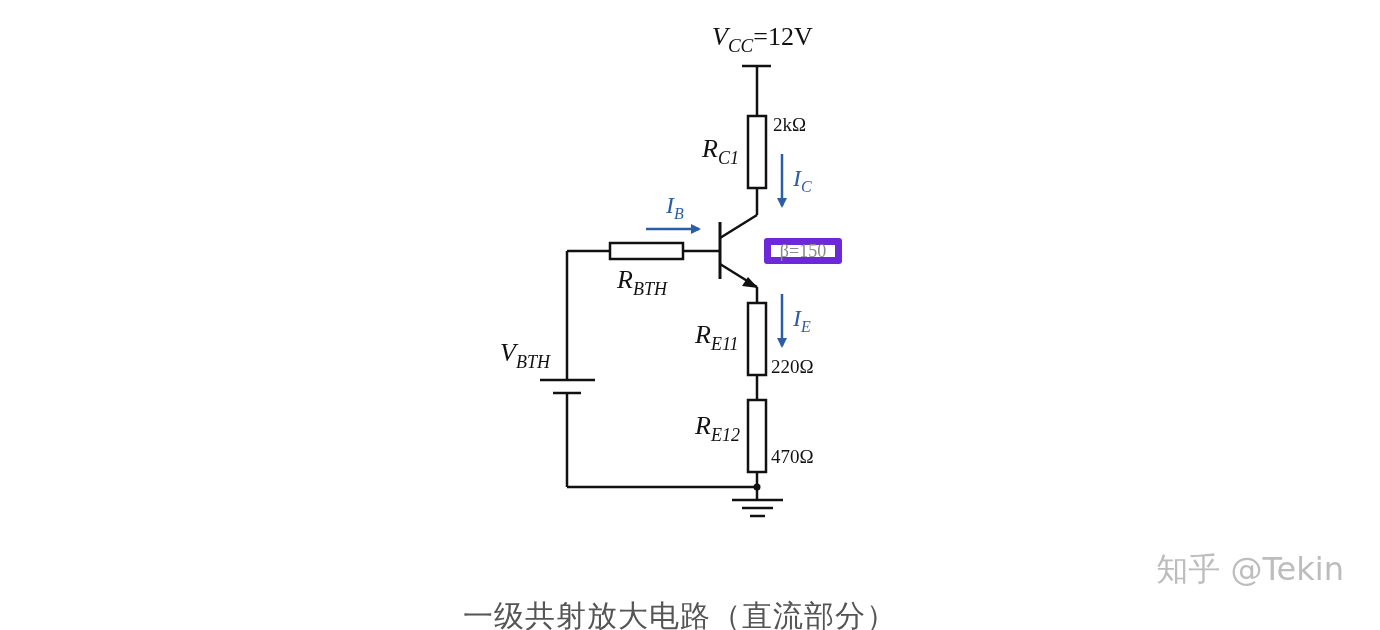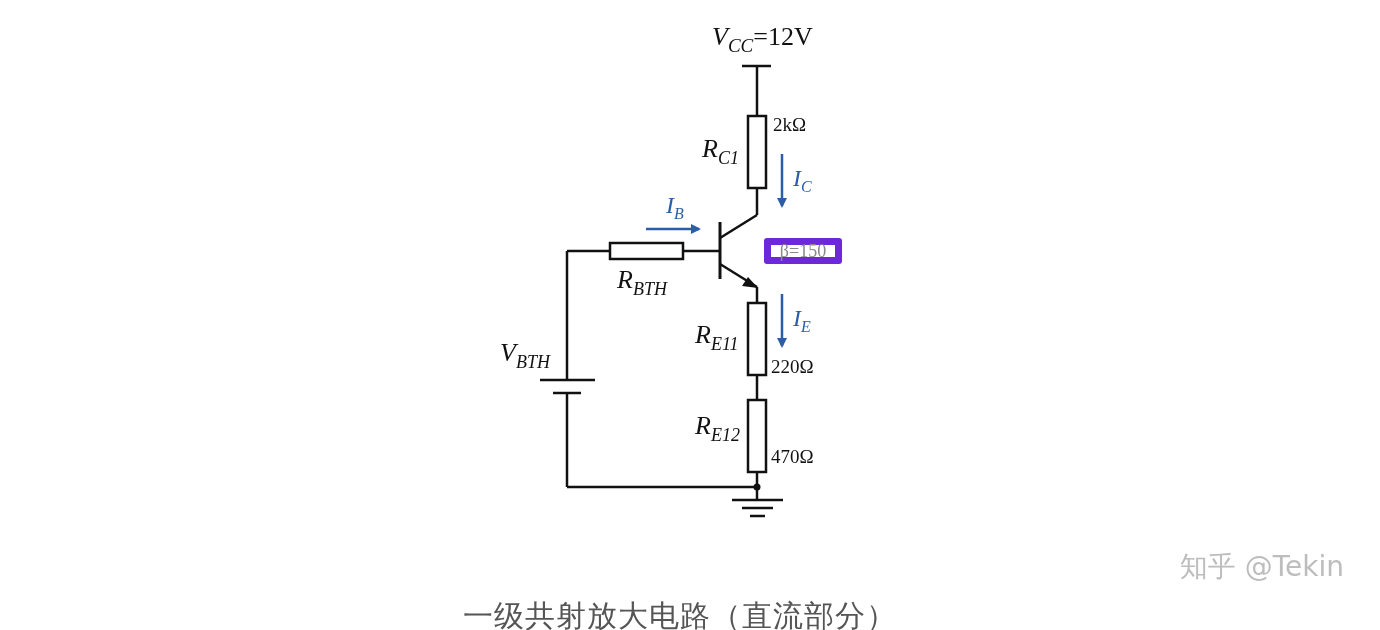--- a/index.html
+++ b/index.html
@@ -7,21 +7,21 @@
   svg { position: absolute; left: 0; top: 0; }
   .lbl { font-family: "Liberation Serif", "DejaVu Serif", serif; fill: #111; }
   .it { font-style: italic; }
   .blue { fill: #2b5ea7; }
   .caption {
     position: absolute; left: 0; width: 1360px; top: 568px; text-align: center;
     font-family: "DejaVu Sans", sans-serif; font-size: 30px; color: #555; letter-spacing: 1px; margin-top: 28px;
   }
   .watermark {
     position: absolute; right: 36px; top: 548px;
-    font-family: "DejaVu Sans", sans-serif; font-size: 28px; color: #bdbdbd;
+    font-family: "DejaVu Sans", sans-serif; font-size: 32px; color: #bdbdbd;
   }
   .beta-box {
     position: absolute; left: 764px; top: 238px; width: 78px; height: 26px;
     border: 7px solid #6d28d9; border-radius: 3px; box-sizing: border-box;
     font-family: "Liberation Serif", serif; font-size: 18px; color: #8a8a8a;
     display: flex; align-items: center; justify-content: center;
   }
 </style>
 </head>
 <body>

